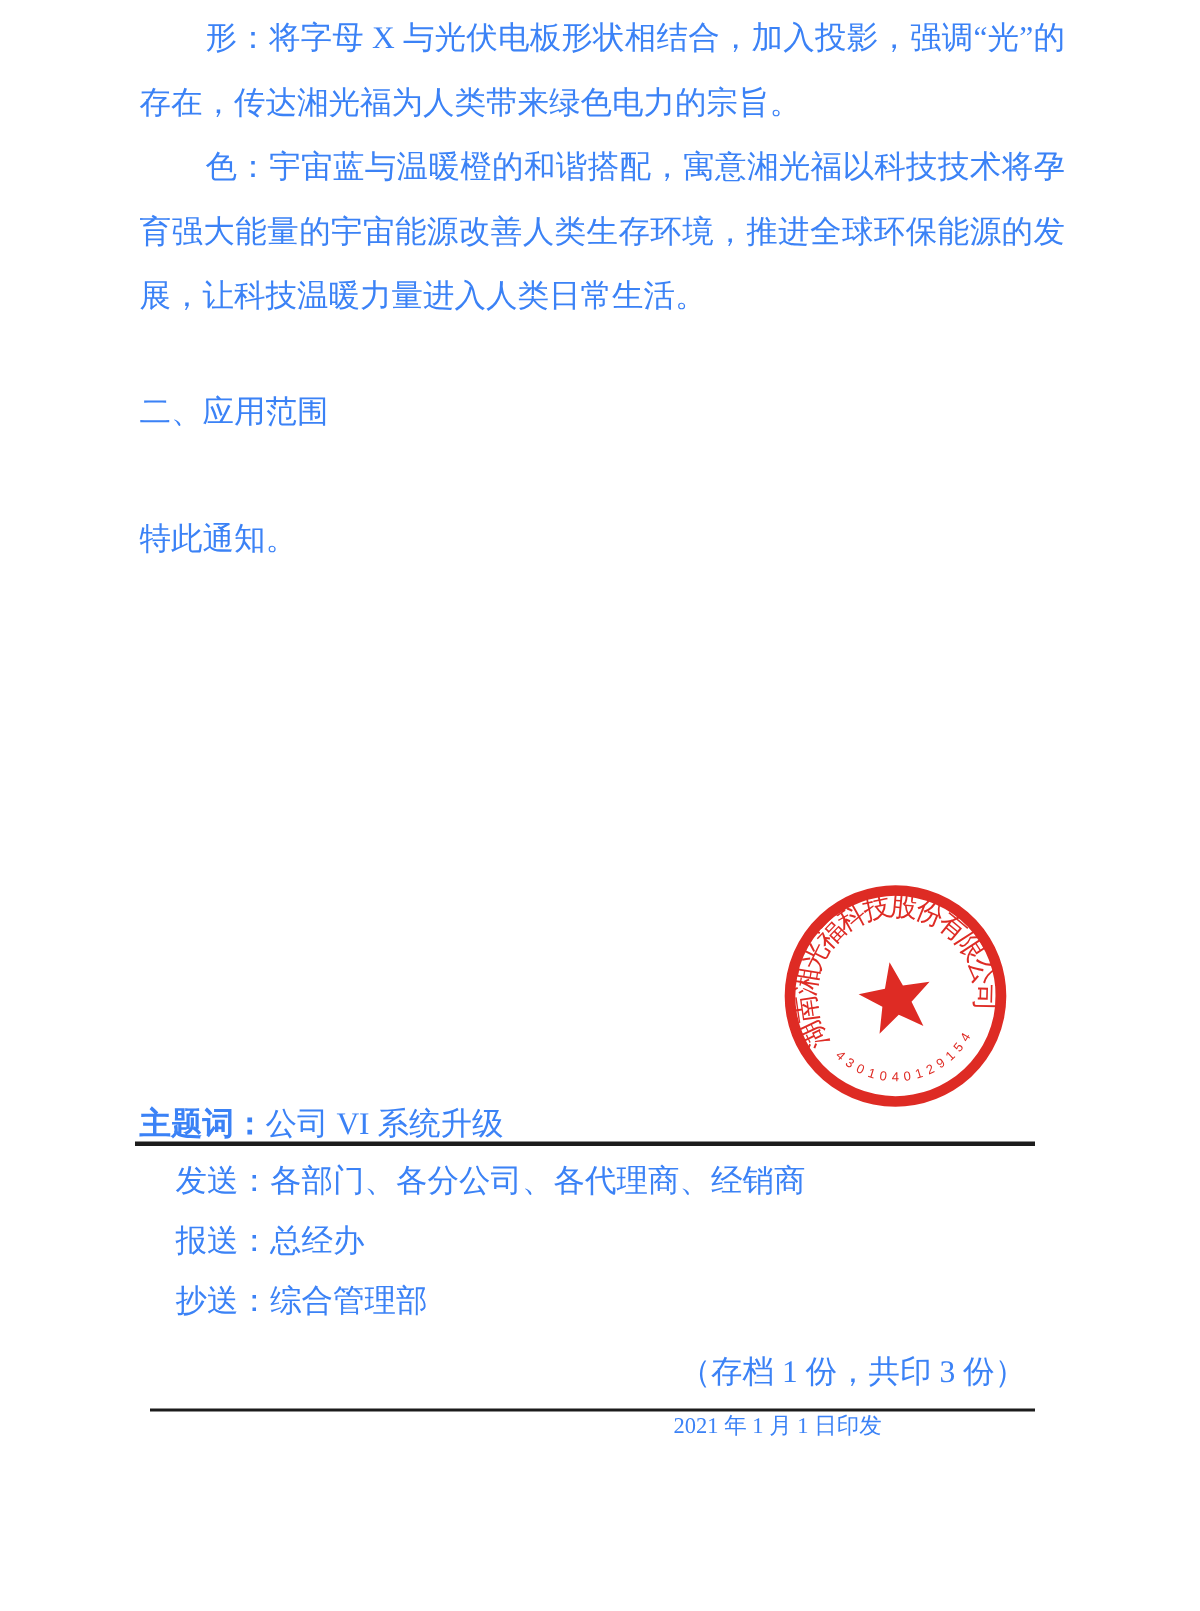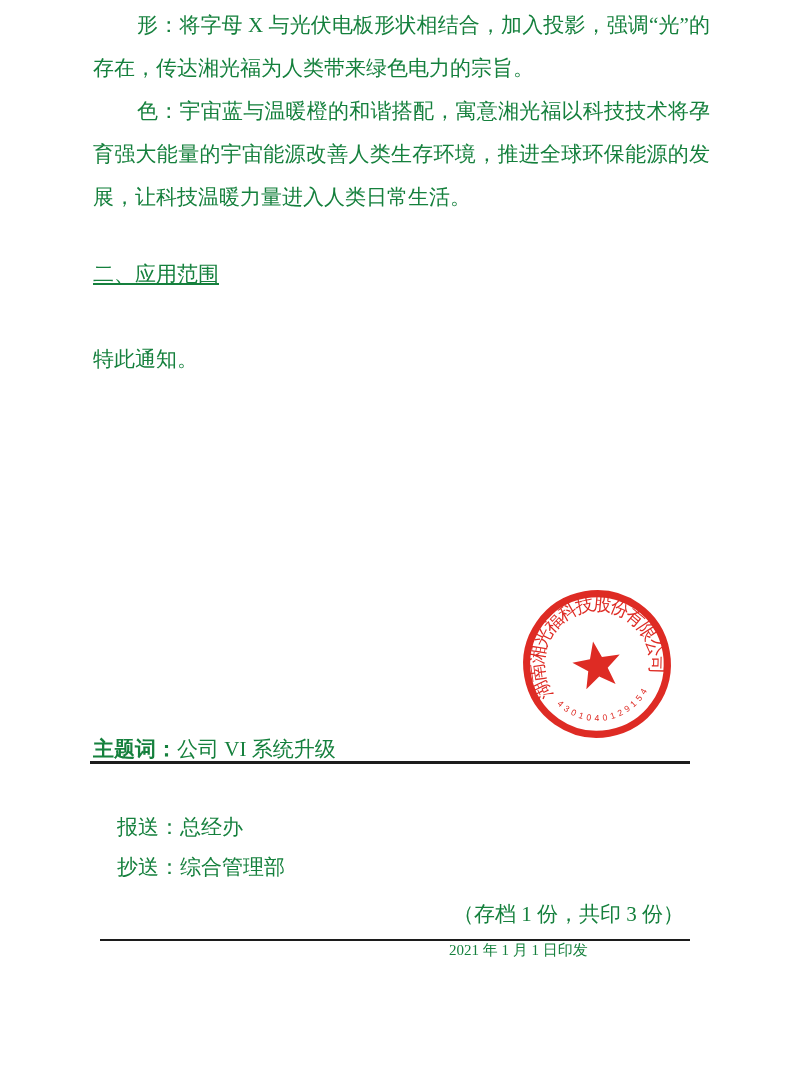--- a/index.html
+++ b/index.html
@@ -1,32 +1,32 @@
 <!DOCTYPE html>
 <html><head>
 <meta charset="utf-8">
 <style>
   html,body{margin:0;padding:0;background:#ffffff;}
   .page{
     position:relative;
     width:800px;height:1074px;
     background:#ffffff;
     font-family:"Liberation Serif","DejaVu Serif",serif;
-    color:#15803d;
+    color:#3b82f6;
     overflow:hidden;
   }
   .doc-body{
     position:absolute;
     left:93px;top:4px;width:617px;
     font-size:21px;line-height:43px;
     text-align:justify;
   }
   .doc-body p{margin:0;text-indent:44px;}
   .doc-body p.no-indent{text-indent:0;}
-  .section-title{margin-top:34px !important;text-decoration:underline;}
+  .section-title{margin-top:34px !important;}
   .para-scope{margin-top:4px !important;}
   .closing{margin-top:42px !important;}
   .sign-date{
     position:absolute;left:498px;top:690px;
     font-size:21px;letter-spacing:1px;white-space:nowrap;
     z-index:1;
   }
   .seal{
     position:absolute;left:518px;top:585px;width:158px;height:158px;
     z-index:2;
@@ -89,20 +89,23 @@
       <polygon fill="#dd221b" points="100,71 107.7,92.4 130.4,93.1 112.5,107.1 118.8,129 100,116 81.2,129 87.5,107.1 69.6,93.1 92.3,92.4"></polygon>
     </g>
   </svg>
 
   <div class="footer-subject">
     <span class="lbl">主题词：</span><span>公司 VI 系统升级</span>
   </div>
 
   <div class="rule1"></div>
 
+  <div class="footer-row row-send">
+    <span>发送：</span><span>各部门、各分公司、各代理商、经销商</span>
+  </div>
 
   <div class="footer-row row-copy">
     <span>抄送：</span><span>综合管理部</span>
   </div>
 
   <div class="footer-row row-report">
     <span>报送：</span><span>总经办</span>
   </div>
 
   <div class="archive-note">（存档 1 份，共印 3 份）</div>

